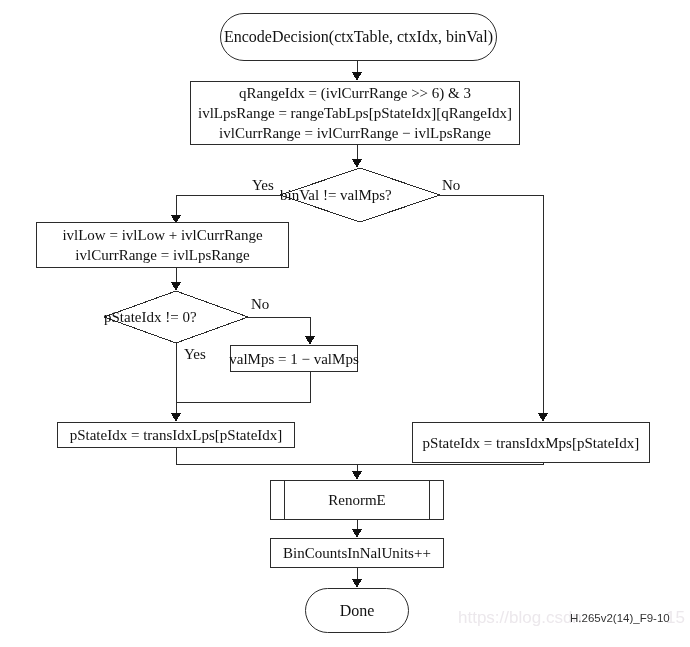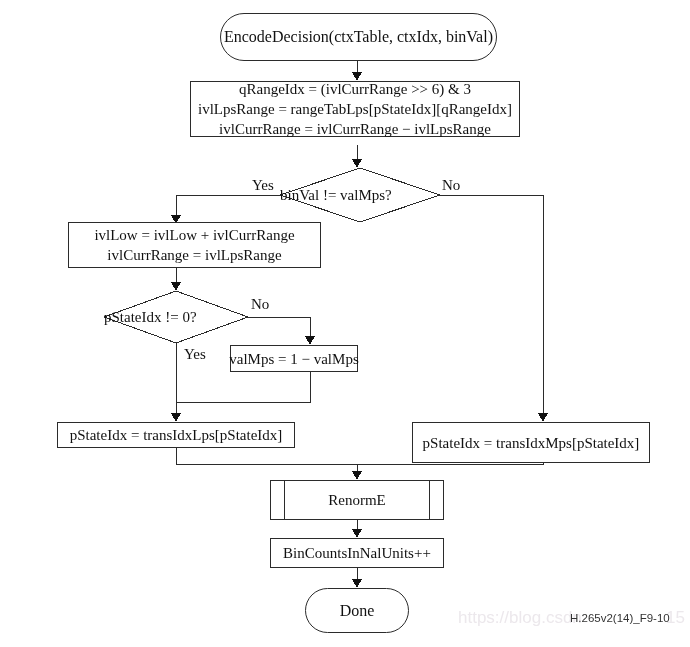--- a/index.html
+++ b/index.html
@@ -68,32 +68,32 @@
     <polygon class="arrow" points="352,579 362,579 357,588"></polygon>
 
     <polygon class="dshape" points="360,168 440,195 360,222 280,195"></polygon>
     <polygon class="dshape" points="176,291 248,317 176,343 104,317"></polygon>
   </svg>
 
   <div class="node terminator" style="left:220px; top:13px; width:277px; height:48px;">
     <span class="tline">EncodeDecision(ctxTable, ctxIdx, binVal)</span>
   </div>
 
-  <div class="node" style="left:190px; top:81px; width:330px; height:56px;">
+  <div class="node" style="left:190px; top:81px; width:330px; height:64px;">
     <span class="tline">qRangeIdx = (ivlCurrRange &gt;&gt; 6) &amp; 3</span>
     <span class="tline">ivlLpsRange = rangeTabLps[pStateIdx][qRangeIdx]</span>
     <span class="tline">ivlCurrRange = ivlCurrRange − ivlLpsRange</span>
   </div>
 
   <div class="diamond-label" style="left:280px; top:186px; width:160px;">binVal != valMps?</div>
 
   <div class="edge-label" style="left:252px; top:177px;">Yes</div>
   <div class="edge-label" style="left:442px; top:177px;">No</div>
 
-  <div class="node" style="left:68px; top:222px; width:253px; height:46px;">
+  <div class="node" style="left:36px; top:222px; width:253px; height:46px;">
     <span class="tline">ivlLow = ivlLow + ivlCurrRange</span>
     <span class="tline">ivlCurrRange = ivlLpsRange</span>
   </div>
 
   <div class="diamond-label" style="left:104px; top:308px; width:144px;">pStateIdx != 0?</div>
 
   <div class="edge-label" style="left:251px; top:296px;">No</div>
   <div class="edge-label" style="left:184px; top:346px;">Yes</div>
 
   <div class="node" style="left:230px; top:345px; width:128px; height:27px;">

